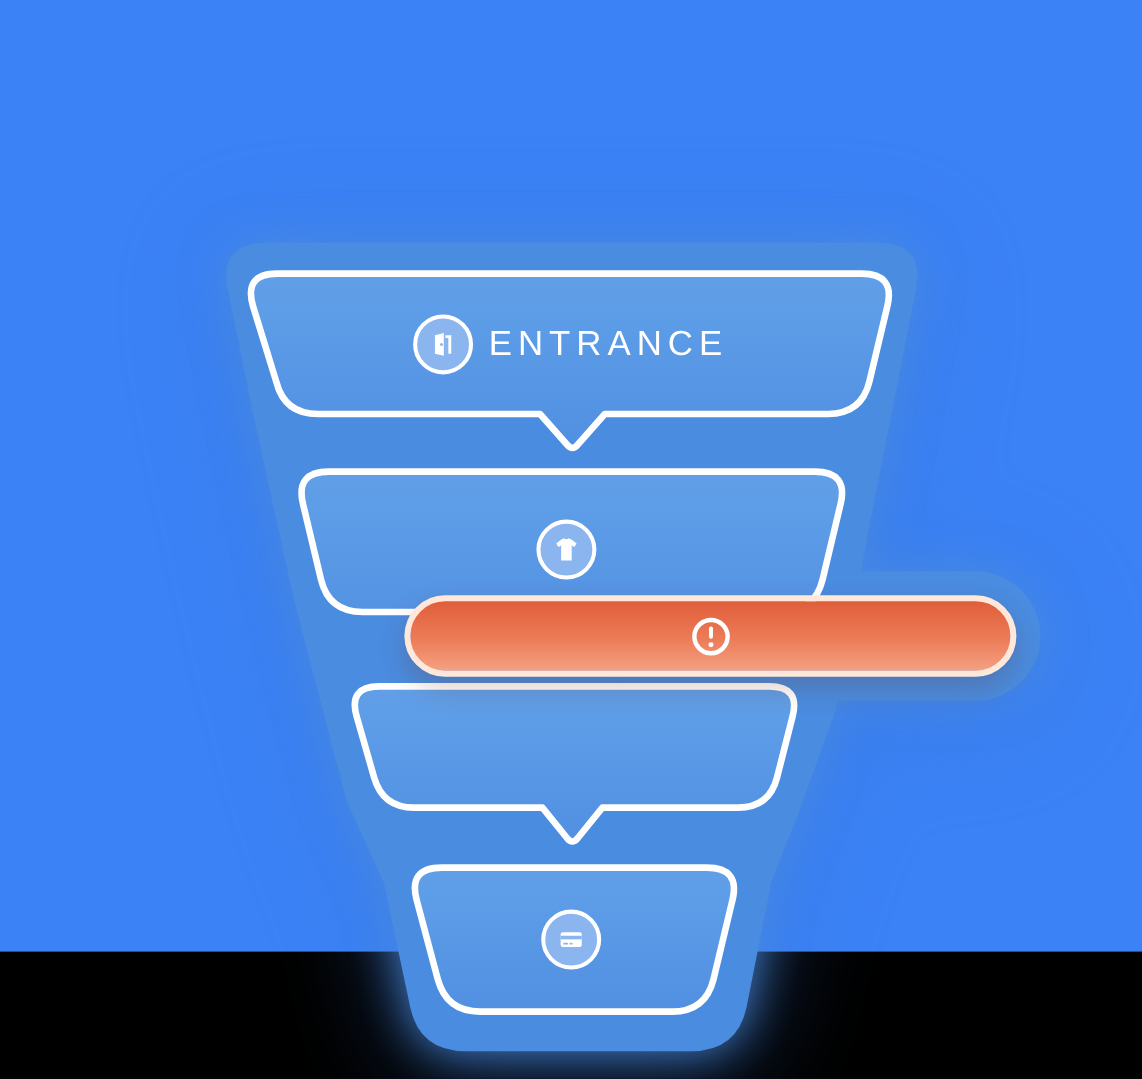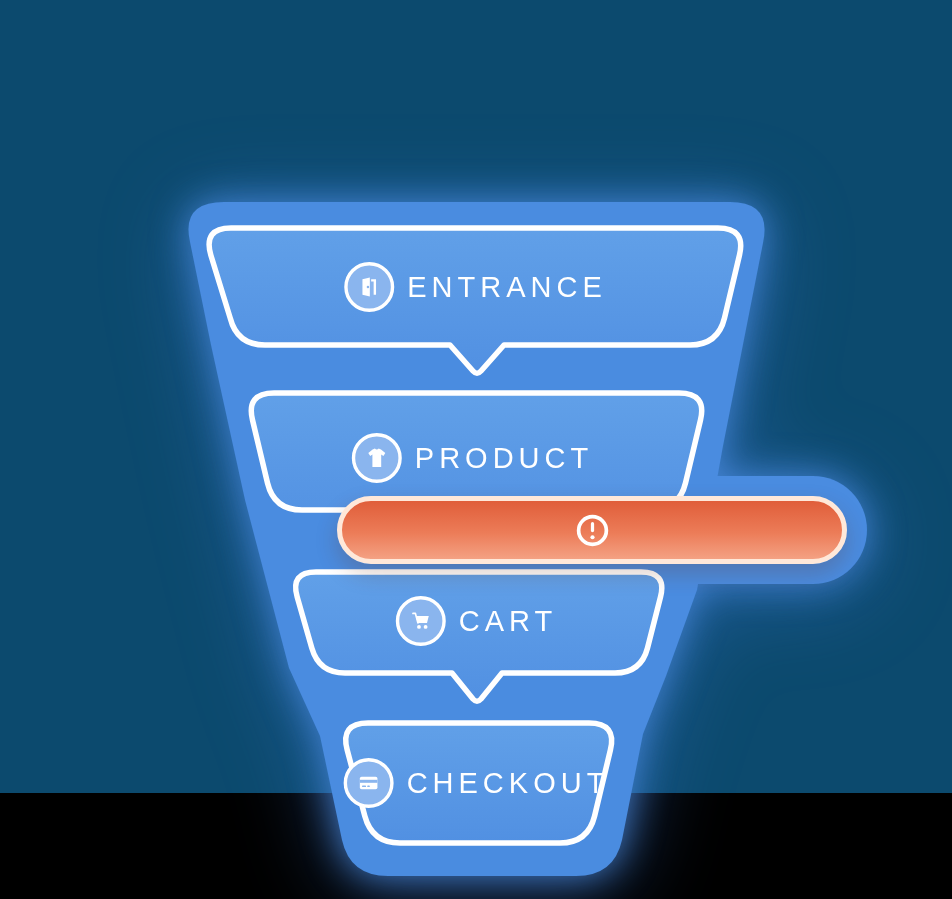--- a/index.html
+++ b/index.html
@@ -8,21 +8,21 @@
     background: #000;
     width: 952px;
     height: 899px;
     overflow: hidden;
     font-family: "Liberation Sans", "DejaVu Sans", sans-serif;
   }
   .canvas {
     position: relative;
     width: 952px;
     height: 793px;
-    background: #0c4a6e;
+    background: #3b82f6;
   }
   
   .funnel-svg {
     position: absolute;
     left: 0; top: 0;
     filter: drop-shadow(0 0 18px rgba(76, 140, 224, 0.85))
             drop-shadow(0 10px 40px rgba(56, 118, 208, 0.45));
   }
   
   .stage-row {
@@ -115,47 +115,33 @@
 
   <div class="stage-row" style="left:472px; top:458px;">
     <svg class="icon-svg" width="52" height="52" viewBox="0 0 52 52">
       <circle cx="26" cy="26" r="23.3" stroke="#ffffff" stroke-width="3.4" fill="#8ab5ee"></circle>
       <g transform="translate(14,14)">
         <path d="M7.8,3.6 L10.1,2.5 Q12,4.4 13.9,2.5 L16.2,3.6 L20.5,6.9
                  L18.6,9.9 L16.4,8.6 L16.4,21 L7.6,21 L7.6,8.6 L5.4,9.9
                  L3.5,6.9 Z" fill="#ffffff"></path>
       </g>
     </svg>
-    <span class="stage-label">PRODUCT</span>
   </div>
 
-  <div class="stage-row" style="left:476px; top:621px;">
-    <svg class="icon-svg" width="52" height="52" viewBox="0 0 52 52">
-      <circle cx="26" cy="26" r="23.3" stroke="#ffffff" stroke-width="3.4" fill="#8ab5ee"></circle>
-      <g transform="translate(14,14)">
-        <path d="M4.2,4.4 L6.6,4.4 L9.1,13.9" fill="none" stroke="#ffffff" stroke-width="1.7" stroke-linecap="round" stroke-linejoin="round"></path>
-        <path d="M7,6.9 L20,6.9 L18.2,14 L8.9,14 Z" fill="#ffffff"></path>
-        <circle cx="10.2" cy="17.9" r="1.9" fill="#ffffff"></circle>
-        <circle cx="16.8" cy="17.9" r="1.9" fill="#ffffff"></circle>
-      </g>
-    </svg>
-    <span class="stage-label">CART</span>
-  </div>
 
   <div class="stage-row" style="left:476px; top:783px;">
     <svg class="icon-svg" width="52" height="52" viewBox="0 0 52 52">
       <circle cx="26" cy="26" r="23.3" stroke="#ffffff" stroke-width="3.4" fill="#8ab5ee"></circle>
       <g transform="translate(14,14)">
         <rect x="3.2" y="5.8" width="17.6" height="12.4" rx="1.8" fill="#ffffff"></rect>
         <rect x="3.2" y="8.8" width="17.6" height="3" fill="#8ab5ee"></rect>
         <rect x="5.4" y="14.6" width="4" height="1.5" rx="0.7" fill="#8ab5ee"></rect>
         <rect x="10.6" y="14.6" width="2.6" height="1.5" rx="0.7" fill="#8ab5ee"></rect>
       </g>
     </svg>
-    <span class="stage-label">CHECKOUT</span>
   </div>
 
   <div class="badge">
     <svg class="icon-svg" width="37" height="37" viewBox="0 0 24 24">
       <circle cx="12" cy="12" r="9" fill="none" stroke="#ffffff" stroke-width="2.4"></circle>
       <rect x="10.95" y="6.5" width="2.1" height="6.6" rx="1.05" fill="#ffffff"></rect>
       <circle cx="12" cy="16.4" r="1.35" fill="#ffffff"></circle>
     </svg>
   </div>
 

